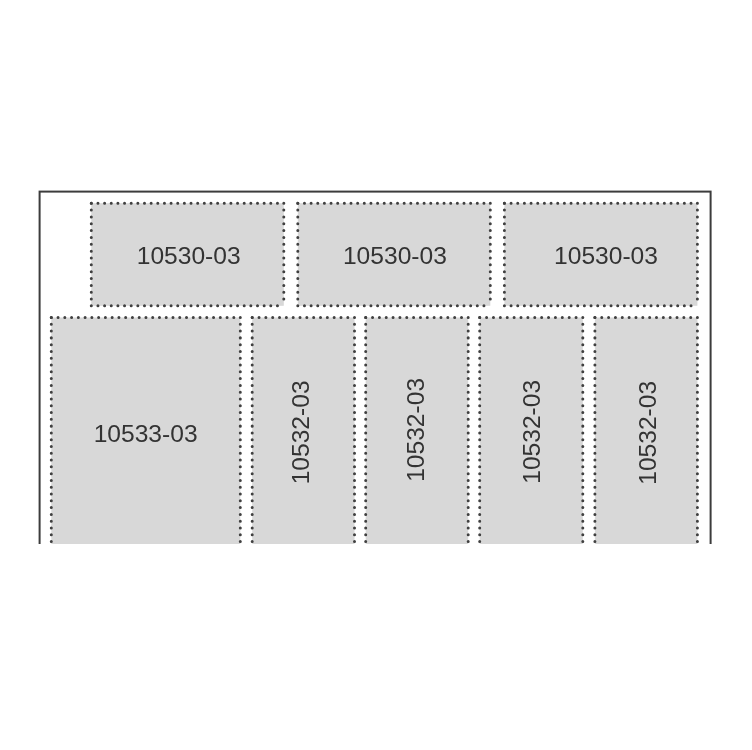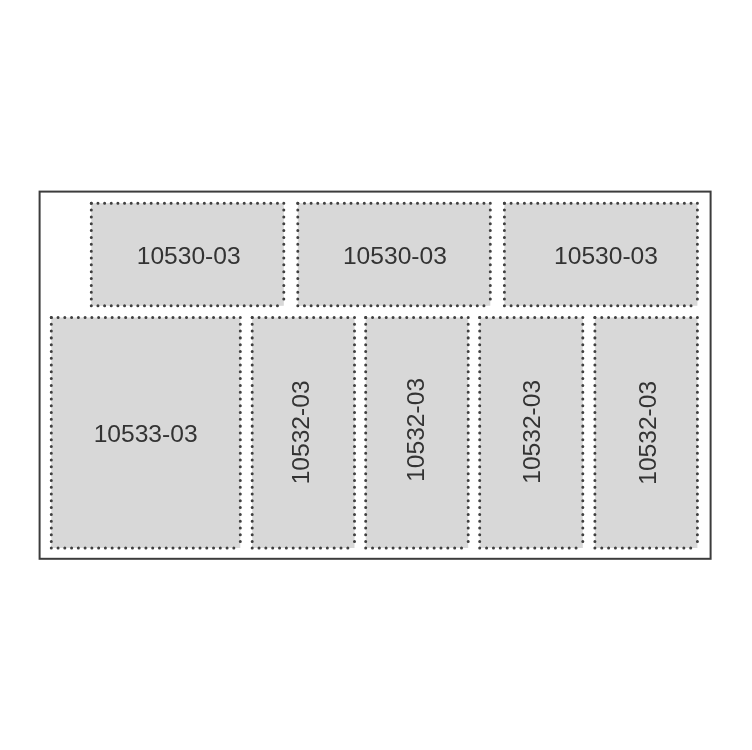--- a/index.html
+++ b/index.html
@@ -1,16 +1,16 @@
 <!DOCTYPE html>
 <html><head>
 <meta charset="utf-8">
 <style>
   html,body{margin:0;padding:0;background:#ffffff;}
-  .wrap{width:752px;height:750px;position:relative;background:#ffffff;}
+  .wrap{width:752px;height:544px;position:relative;background:#ffffff;}
   svg text{font-family:"Liberation Sans",sans-serif;font-size:24.6px;fill:#333333;}
 </style>
 </head>
 <body>
 
 <div class="wrap">
 <svg width="752" height="750" viewBox="0 0 752 750">
 
   <rect x="39.6" y="191.6" width="671" height="367.2" fill="none" stroke="#3c3c3c" stroke-width="2"></rect>
   <g stroke="#404040" stroke-width="3.0" stroke-linecap="round" fill="none">

